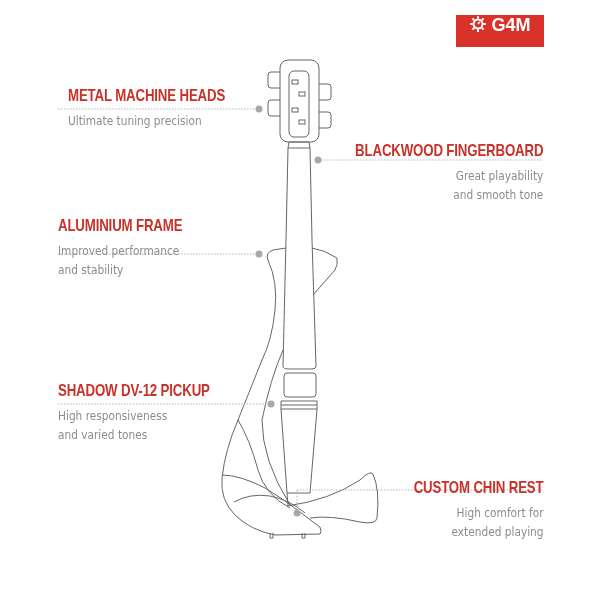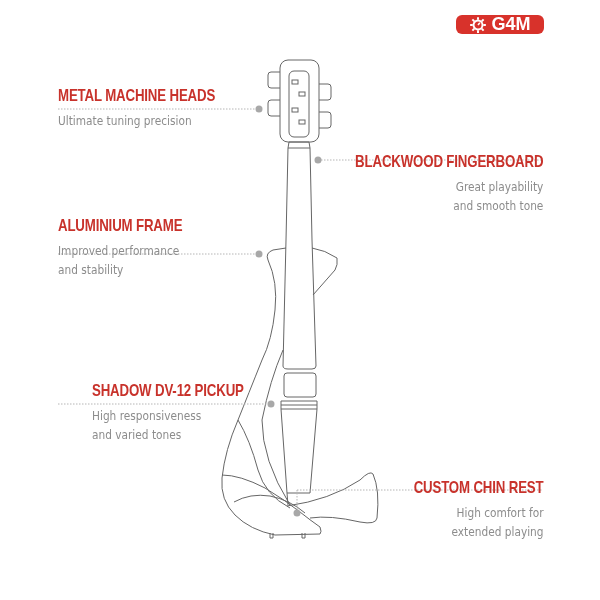--- a/index.html
+++ b/index.html
@@ -1,17 +1,17 @@
 <!DOCTYPE html>
 <html><head>
 <meta charset="utf-8">
 <style>
   html, body { margin:0; padding:0; background:#ffffff; }
   body { width:600px; height:600px; position:relative; overflow:hidden; font-family:"Liberation Sans", sans-serif; }
-  .logo { position:absolute; left:456px; top:15px; width:88px; height:19px; background:#d8322b; display:flex; align-items:center; justify-content:center; gap:4px;border-radius:6px; }
+  .logo { position:absolute; left:456px; top:15px; width:88px; height:32px; background:#d8322b; display:flex; justify-content:center; gap:4px; }
   .logo-text { color:#fff; font-weight:bold; font-size:18px; font-family:"Liberation Sans", sans-serif; letter-spacing:0px; }
   .feature { position:absolute; }
   .title { color:#c8322b; font-family:"Liberation Sans", sans-serif; font-weight:bold; font-size:17px; transform:scaleX(0.78); transform-origin:left center; white-space:nowrap; letter-spacing:-0.2px; }
   .right .title { transform-origin:right center; text-align:right; }
   .desc { color:#8c8c8c; font-family:"DejaVu Sans", sans-serif; font-size:11.5px; line-height:19px; transform:scaleX(0.92); transform-origin:left top; white-space:nowrap; }
   .right .desc { transform-origin:right top; text-align:right; }
   svg.drawing { position:absolute; left:0; top:0; }
 </style>
 </head>
 <body>
@@ -100,44 +100,44 @@
       <line x1="4.5" y1="4.5" x2="7" y2="7"></line>
       <line x1="17" y1="17" x2="19.5" y2="19.5"></line>
       <line x1="4.5" y1="19.5" x2="7" y2="17"></line>
       <line x1="17" y1="7" x2="19.5" y2="4.5"></line>
       <line x1="12" y1="12" x2="14.5" y2="9" stroke-width="2"></line>
     </g>
   </svg>
   <span class="logo-text">G4M</span>
 </div>
 
-<div class="feature left" style="left:58px; top:86px;">
+<div class="feature left" style="left:68px; top:86px;">
   <div class="title">METAL MACHINE HEADS</div>
   <div class="desc" style="margin-top:6px;">
     <div>Ultimate tuning precision</div>
   </div>
 </div>
 
-<div class="feature right" style="right:57px; top:152px; text-align:right;">
+<div class="feature right" style="right:57px; top:141px; text-align:right;">
   <div class="title">BLACKWOOD FINGERBOARD</div>
   <div class="desc" style="margin-top:6px;">
     <div>Great playability</div>
     <div>and smooth tone</div>
   </div>
 </div>
 
 <div class="feature left" style="left:58px; top:216px;">
   <div class="title">ALUMINIUM FRAME</div>
   <div class="desc" style="margin-top:6px;">
     <div>Improved performance</div>
     <div>and stability</div>
   </div>
 </div>
 
-<div class="feature left" style="left:58px; top:381px;margin-left:34px;">
+<div class="feature left" style="left:58px; top:381px;">
   <div class="title">SHADOW DV-12 PICKUP</div>
   <div class="desc" style="margin-top:6px;">
     <div>High responsiveness</div>
     <div>and varied tones</div>
   </div>
 </div>
 
 <div class="feature right" style="right:57px; top:466px; text-align:right;margin-top:12px;">
   <div class="title">CUSTOM CHIN REST</div>
   <div class="desc" style="margin-top:6px;">

